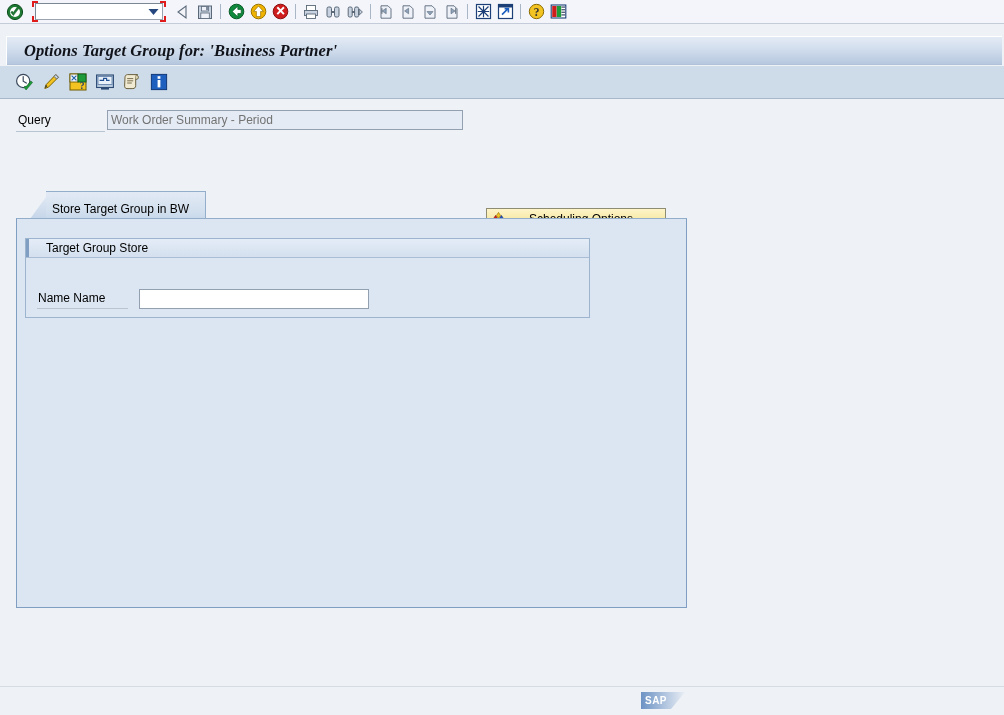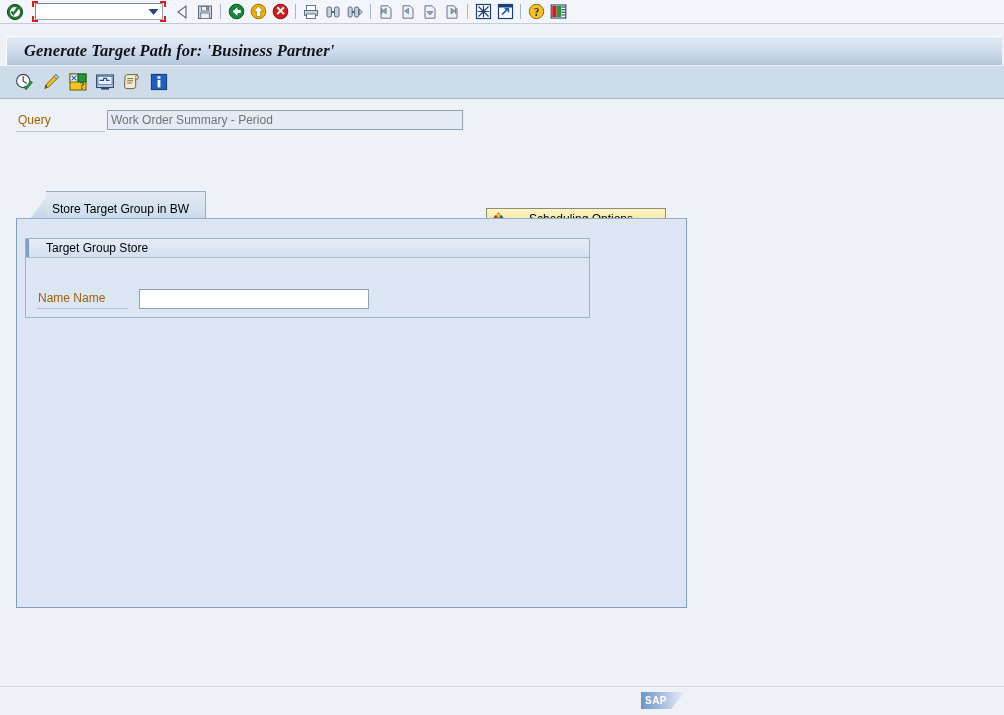--- a/index.html
+++ b/index.html
@@ -137,21 +137,21 @@
     position: absolute;
     left: 0; top: 100px;
     width: 1004px; height: 586px;
     background: #eef1f5;
   }
 
   
   .lbl {
     font-family: "Liberation Sans", sans-serif;
     font-size: 12px;
-    color: #a16207;
+    color: #000000;
     white-space: nowrap;
   }
 
   .query-row { position: absolute; left: 0; top: 10px; width: 100%; height: 22px; }
   .query-label { position: absolute; left: 18px; top: 3px; }
   .query-underline {
     position: absolute; left: 16px; top: 21px; width: 89px; height: 1px;
     background: #b9c4d2;
   }
   .query-field {
@@ -493,21 +493,21 @@
       <rect x="6.8" y="3" width="4.4" height="11" fill="#1f9c3a"></rect>
       <rect x="11.4" y="3.4" width="3.8" height="1.4" fill="#55627a"></rect>
       <rect x="11.4" y="6" width="3.8" height="1.4" fill="#55627a"></rect>
       <rect x="11.4" y="8.6" width="3.8" height="1.4" fill="#55627a"></rect>
       <rect x="11.4" y="11.2" width="3.8" height="1.4" fill="#55627a"></rect>
     </svg>
   </div>
 </div>
 
 <div class="title-bar">
-  <span class="title-text">Generate Target Path for: 'Business Partner'</span>
+  <span class="title-text">Options Target Group for: 'Business Partner'</span>
 </div>
 
 <div class="app-toolbar">
 
   <div class="app-icon" title="Execute">
     <svg width="20" height="20" viewBox="0 0 20 20">
       <circle cx="9.2" cy="9" r="6.6" fill="#ffffff" stroke="#3b4a5e" stroke-width="1.2"></circle>
       <path d="M9.2 4.6 v4.6 l3.1 1.9" stroke="#3b4a5e" stroke-width="1.2" fill="none" stroke-linecap="round"></path>
       <path d="M9.8 15.3 L12.1 18 L18.6 10.4 L16.9 9 L11.9 14.9 L11.1 13.9 Z" fill="#1f9c3a" stroke="#0e5b20" stroke-width="0.5"></path>
     </svg>

